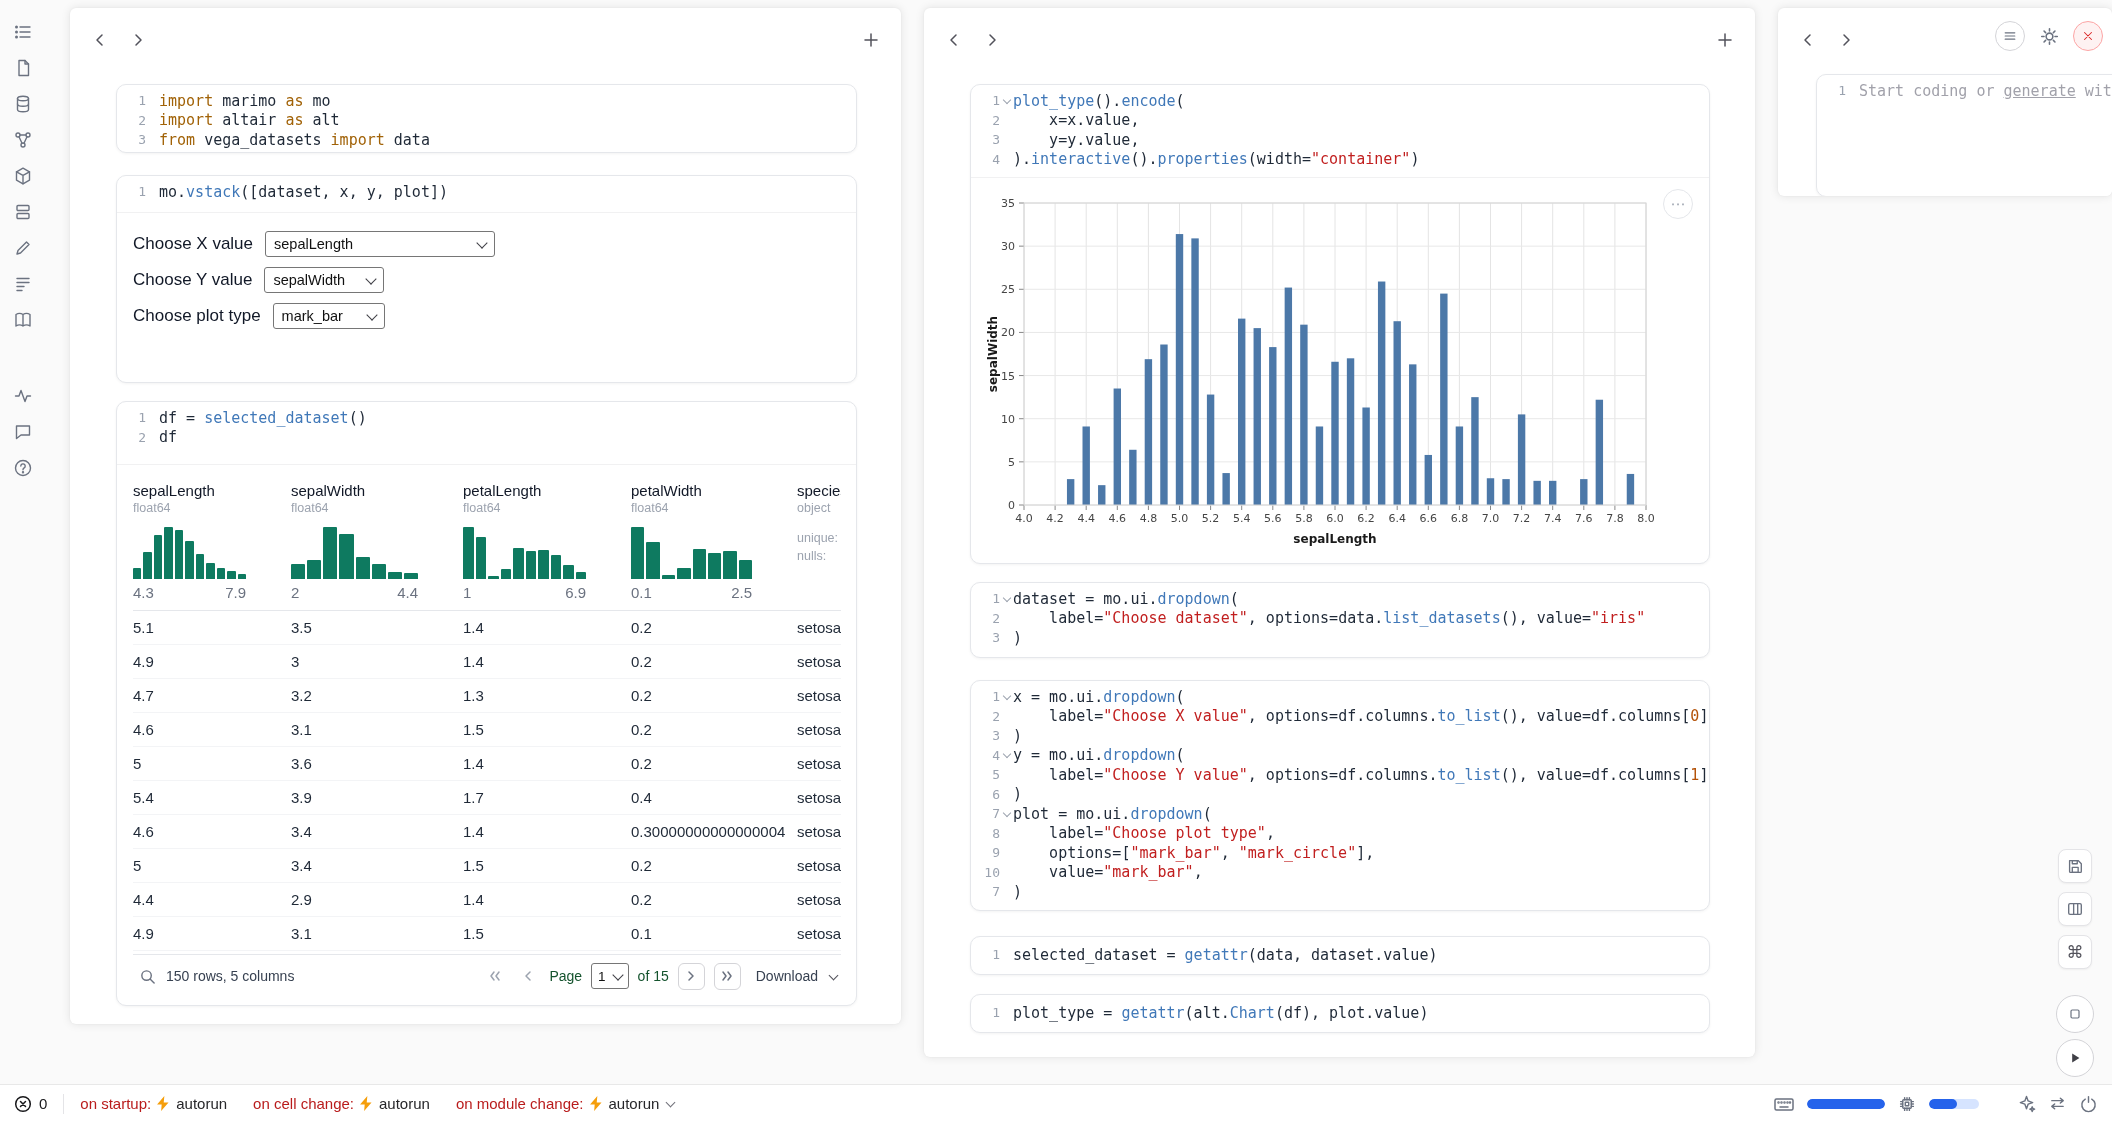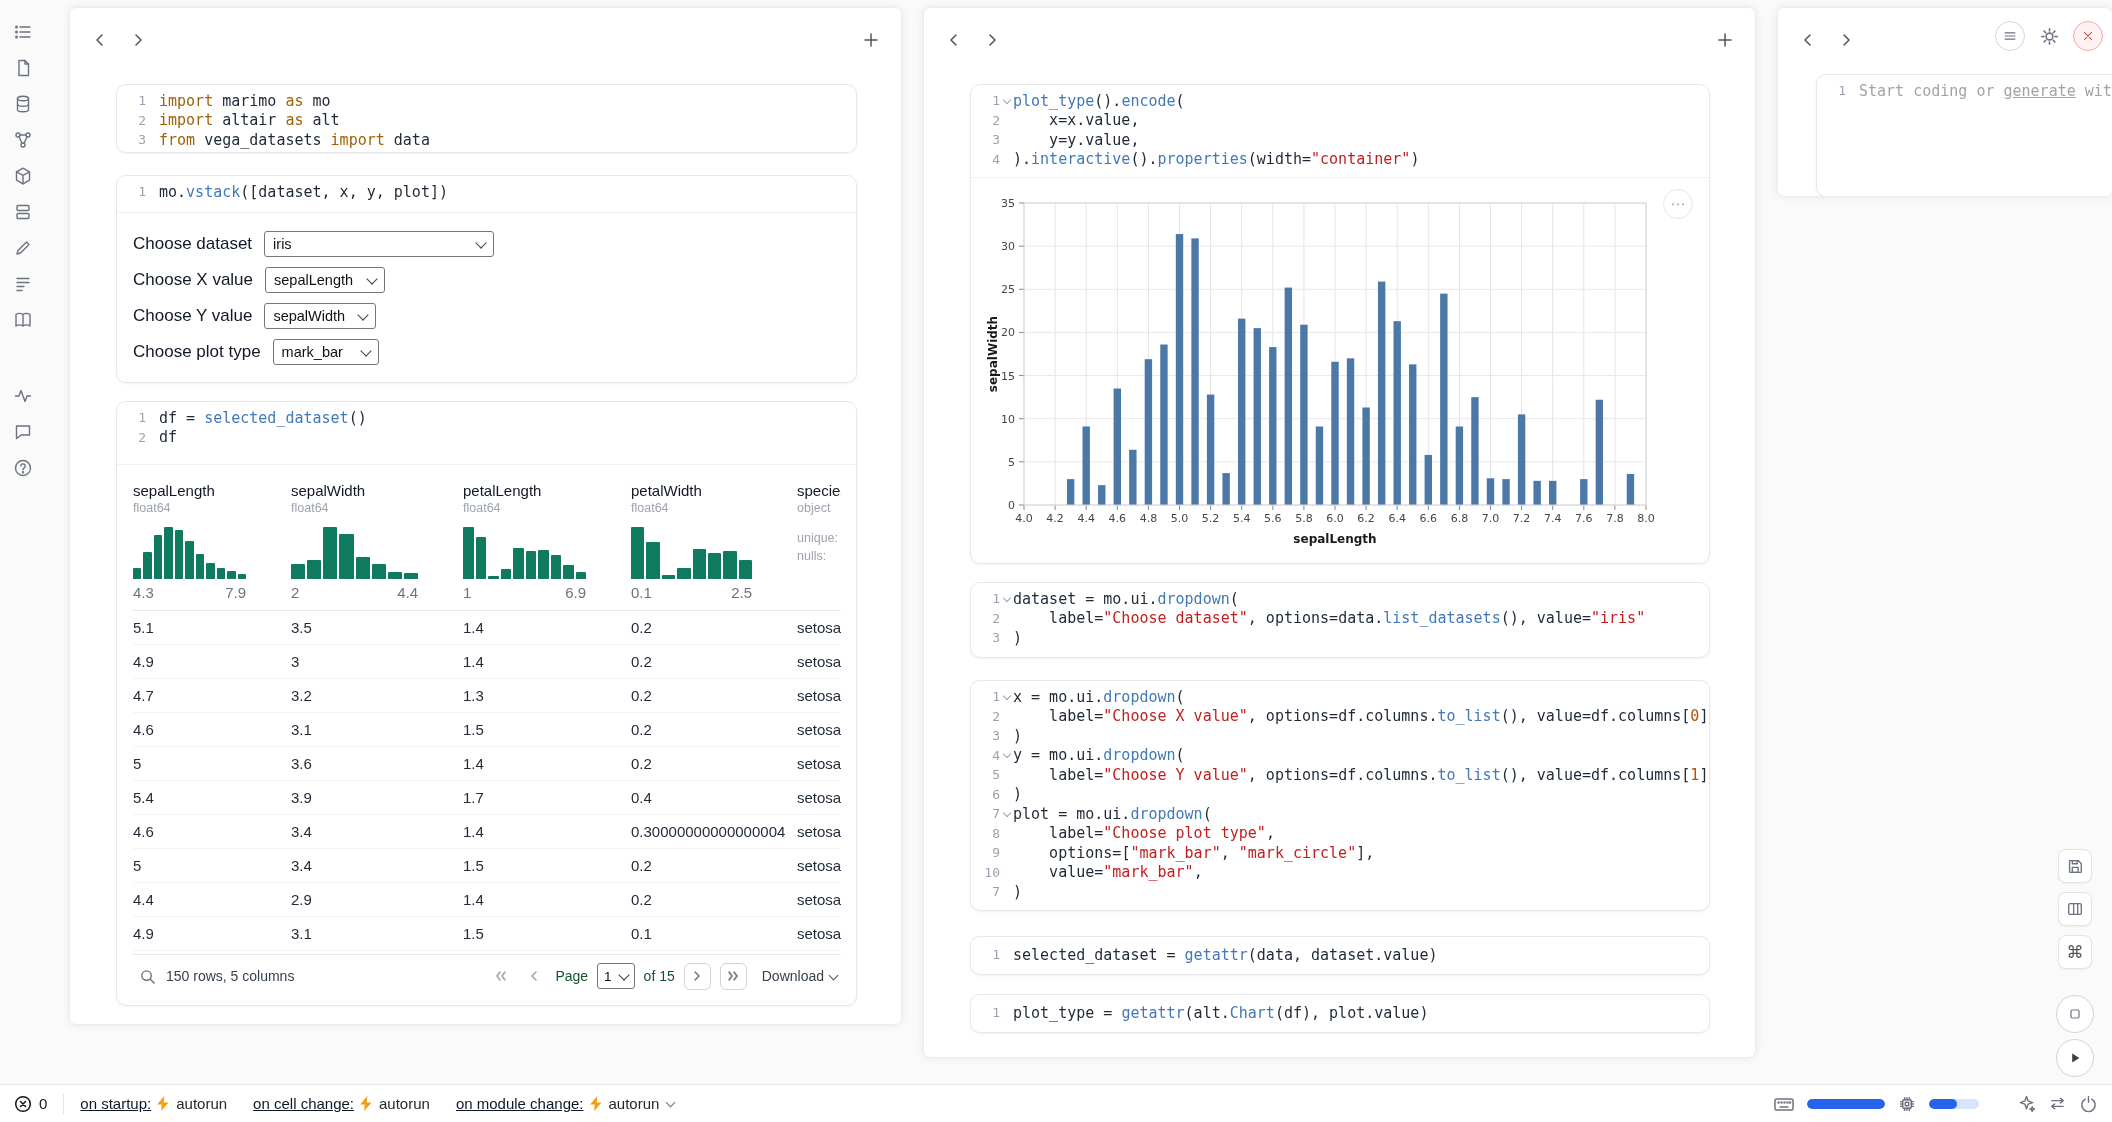--- a/index.html
+++ b/index.html
@@ -86,21 +86,21 @@
   .td{flex:none;overflow:hidden;white-space:nowrap;box-sizing:border-box;padding-right:8px;}
   .tfoot{position:absolute;bottom:0;left:0;right:0;height:42px;border-top:1px solid #e5e7eb;display:flex;align-items:center;background:#fff;}
   .tfoot .summary{font-size:14px;color:#374151;margin-left:10px;}
   .pager{margin-left:auto;display:flex;align-items:center;gap:9px;}
   .pg-ghost{width:24px;height:24px;display:flex;align-items:center;justify-content:center;}
   .pg-btn{width:27px;height:27px;border:1px solid #d4d4d8;border-radius:6px;display:flex;align-items:center;justify-content:center;background:#fff;}
   .pager svg{width:14px;height:14px;}
   .pg-label{font-size:14px;color:#14532d;}
   .mini-select{display:inline-flex;align-items:center;border:1px solid #767676;border-radius:3px;height:24px;padding:0 6px;font-size:13.5px;color:#111;background:#fff;}
   .mini-select .sel-caret{margin-left:8px;}
-  .download{display:flex;align-items:center;gap:6px;font-size:14px;color:#374151;margin-left:6px;margin-right:4px;}
+  .download{display:flex;align-items:center;gap:12px;font-size:14px;color:#374151;margin-left:6px;margin-right:4px;}
   .dl-caret{width:6px;height:6px;border-right:1.5px solid #52525b;border-bottom:1.5px solid #52525b;transform:rotate(45deg);margin-top:-2px;}
 
   
   .chart-svg{position:absolute;left:8px;top:100px;font-family:"DejaVu Sans",sans-serif;}
   .chart-opts{position:absolute;right:16px;top:104px;width:30px;height:30px;border:1px solid #e5e7eb;border-radius:50%;background:#fff;color:#9ca3af;font-size:15px;display:flex;align-items:center;justify-content:center;}
 
   
   .menu-circle{position:absolute;left:1995px;top:21px;width:30px;height:30px;border:1px solid #d4d4d8;border-radius:50%;background:#fff;display:flex;align-items:center;justify-content:center;}
   .gear-btn{position:absolute;left:2037px;top:24px;width:24px;height:24px;display:flex;align-items:center;justify-content:center;}
   .close-circle{position:absolute;left:2073px;top:21px;width:30px;height:30px;border:1px solid #fca5a5;border-radius:50%;background:#fef2f2;display:flex;align-items:center;justify-content:center;}
@@ -109,21 +109,21 @@
   .tool-btn{position:absolute;left:2058px;width:34px;height:34px;border:1px solid #e4e4e7;border-radius:8px;background:#fff;color:#52525b;display:flex;align-items:center;justify-content:center;box-shadow:0 1px 2px rgba(0,0,0,.05);}
   .round-btn{position:absolute;left:2056px;width:38px;height:38px;border:1px solid #d4d4d8;border-radius:50%;background:#fff;color:#52525b;display:flex;align-items:center;justify-content:center;}
   .cmd-glyph{font-size:17px;color:#52525b;}
 
   
   .statusbar{position:absolute;left:0;right:0;bottom:0;height:38px;background:#fff;border-top:1px solid #e8e8e8;display:flex;align-items:center;padding:0 14px;gap:16px;font-size:15px;color:#52525b;box-sizing:border-box;}
   .err{display:flex;align-items:center;gap:7px;color:#18181b;}
   .vdiv{width:1px;height:20px;background:#e4e4e7;}
   .chips{display:flex;align-items:center;gap:26px;}
   .chip{display:flex;align-items:center;gap:6px;}
-  .chip-label{color:#0f172a;text-decoration:underline;}
+  .chip-label{color:#b91c1c;}
   .chip-value{color:#27272a;}
   .bolt{width:13px;height:15px;fill:#f59e0b;stroke:none;}
   .chip-caret{width:6px;height:6px;border-right:1.5px solid #71717a;border-bottom:1.5px solid #71717a;transform:rotate(45deg);margin-top:-3px;margin-left:2px;}
   .sb-right{margin-left:auto;display:flex;align-items:center;gap:12px;}
   .meter{height:10px;border-radius:5px;background:#d6e4ff;overflow:hidden;}
   .meter .fill{height:100%;background:#2563eb;border-radius:5px;}
   #cpuMeter{width:78px;}
   #memMeter{width:50px;}
 </style>
 </head>
@@ -255,27 +255,20 @@
         <div class="line">
           <span class="gut">
             <span class="num">1</span>
             <span class="cv"></span>
           </span>
           <span class="codetxt"><span class="tk-p">mo.</span><span class="tk-f">vstack</span><span class="tk-p">([dataset, x, y, plot])</span></span>
         </div>
       </div>
     <div class="cell-divider" style="top:36px"></div>
     <div class="controls">
-        <div class="ctrl-row">
-          <span class="ctrl-label">Choose dataset</span>
-          <span class="select">
-            <span>iris</span>
-            <span class="sel-caret"></span>
-          </span>
-        </div>
         <div class="ctrl-row">
           <span class="ctrl-label">Choose X value</span>
           <span class="select">
             <span>sepalLength</span>
             <span class="sel-caret"></span>
           </span>
         </div>
         <div class="ctrl-row">
           <span class="ctrl-label">Choose Y value</span>
           <span class="select">

